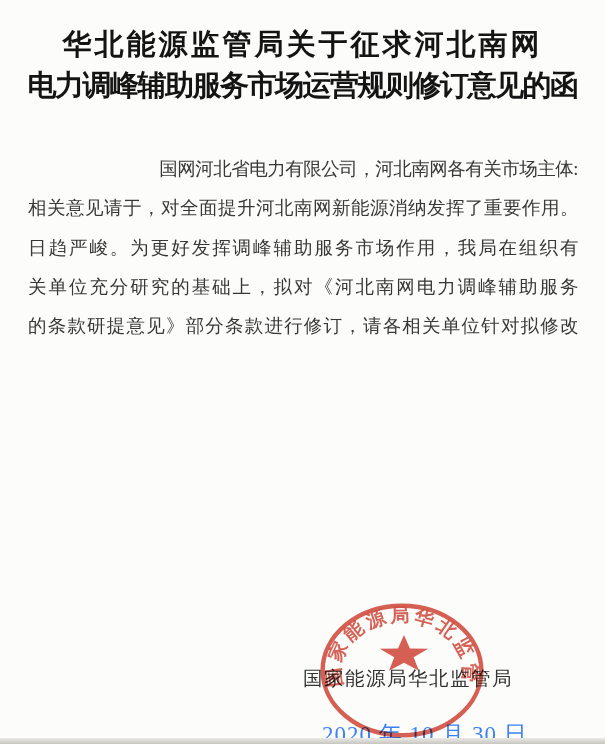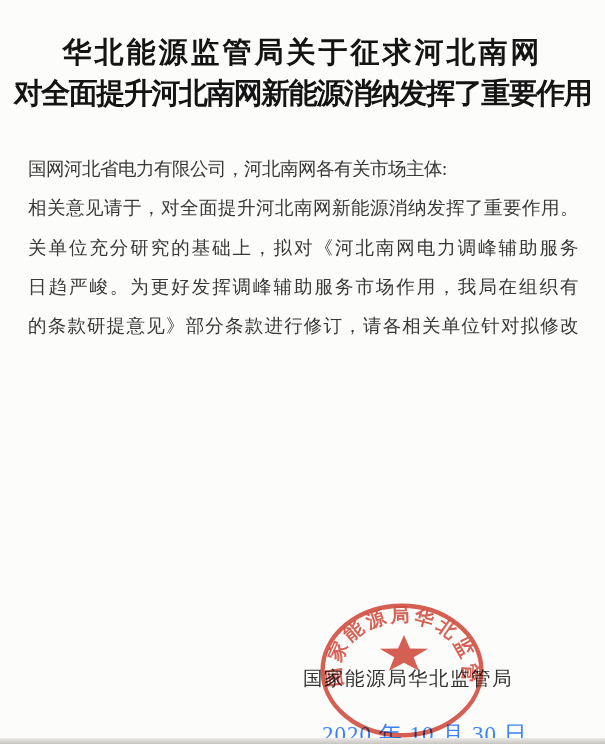--- a/index.html
+++ b/index.html
@@ -11,33 +11,33 @@
     overflow:hidden;
     font-family:"Liberation Serif","DejaVu Serif",serif;
     color:#383838;
   }
   .title-line{
     position:absolute;left:0;right:0;
     text-align:center;
     font-weight:bold;
     color:#141414;
     white-space:nowrap;
-    margin-top:8px;
   }
   .title-line.l1{top:25px;font-size:29px;letter-spacing:3px;}
   .title-line.l2{top:66px;font-size:29px;letter-spacing:-1.5px;}
 
   .body-block{
     position:absolute;left:28px;top:150px;width:550px;
     font-size:18.5px;
   }
   .line{
     height:39.3px;line-height:39.3px;
     letter-spacing:-0.5px;
     overflow:visible;
+    text-align:right;
   }
   .line.fill{
     text-align:justify;
     text-align-last:justify;
   }
   .line.indent{text-indent:38px;}
 
   .contact-line{
     position:absolute;left:66px;top:501px;
     font-size:18.5px;letter-spacing:0.8px;white-space:nowrap;
@@ -68,27 +68,27 @@
     position:absolute;left:0;right:0;bottom:0;height:6px;
     background:linear-gradient(to bottom,#eceae6,#c6c5c0);
   }
 </style>
 </head>
 <body>
 
 <div class="page">
 
   <div class="title-line l1">华北能源监管局关于征求河北南网</div>
-  <div class="title-line l2">对全面提升河北南网新能源消纳发挥了重要作用</div>
+  <div class="title-line l2">电力调峰辅助服务市场运营规则修订意见的函</div>
 
   <div class="body-block">
     <div class="line">国网河北省电力有限公司，河北南网各有关市场主体:</div>
     <div class="line fill">相关意见请于，对全面提升河北南网新能源消纳发挥了重要作用。</div>
+    <div class="line fill">日趋严峻。为更好发挥调峰辅助服务市场作用，我局在组织有</div>
     <div class="line fill">关单位充分研究的基础上，拟对《河北南网电力调峰辅助服务</div>
-    <div class="line fill">日趋严峻。为更好发挥调峰辅助服务市场作用，我局在组织有</div>
     <div class="line fill">的条款研提意见》部分条款进行修订，请各相关单位针对拟修改</div>
   </div>
 
 
 
   <div class="signer-line">国家能源局华北监管局</div>
 
   <div class="date-line">2020 年 10 月 30 日</div>
 
   <svg class="seal" viewBox="0 0 176 150" xmlns="http://www.w3.org/2000/svg" aria-hidden="true">

